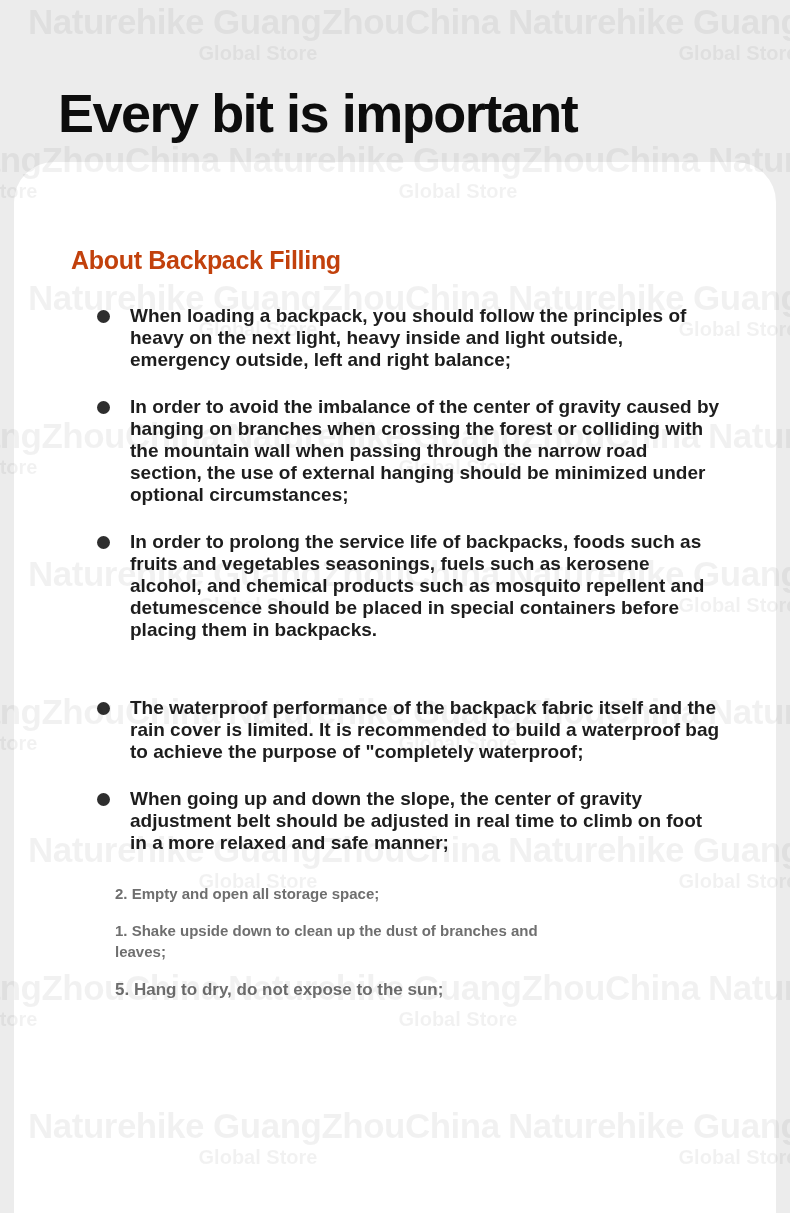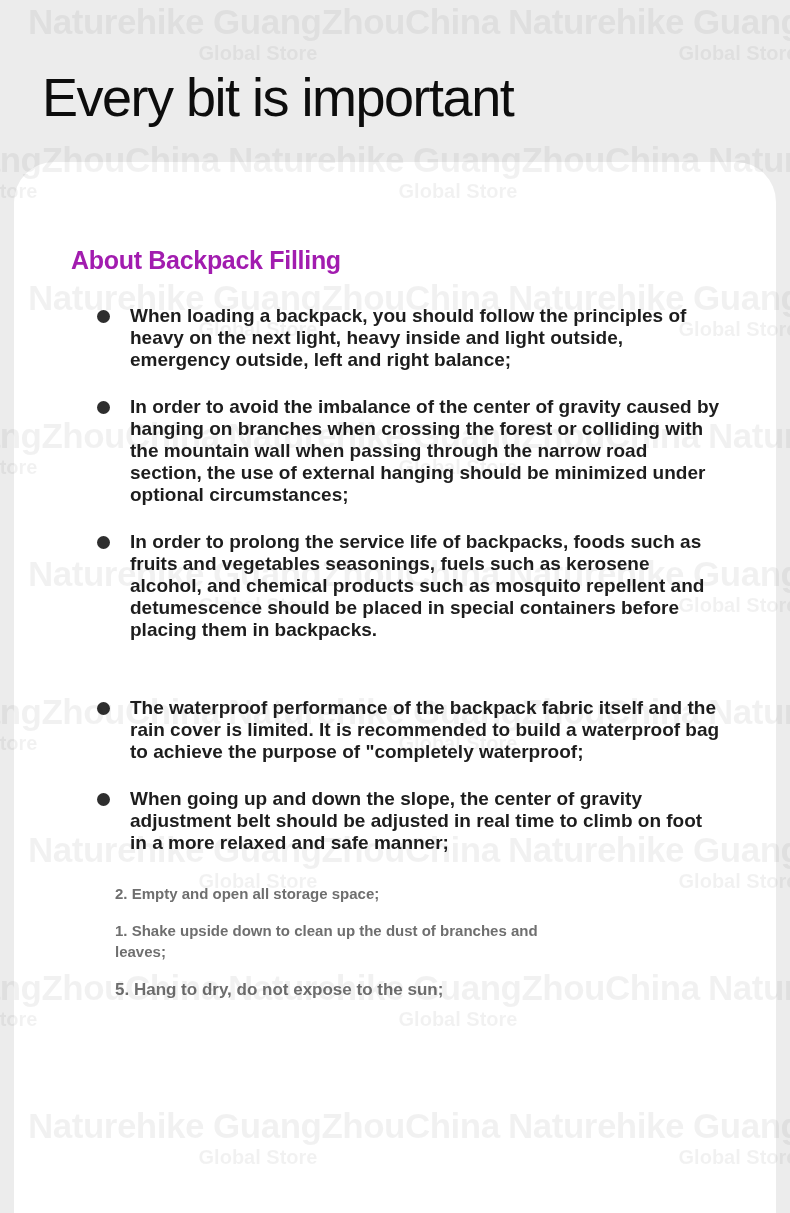--- a/index.html
+++ b/index.html
@@ -6,43 +6,43 @@
   body{
     width:790px;height:1213px;
     background:#ececec;
     font-family:"Liberation Sans", sans-serif;
     position:relative;
     overflow:hidden;
   }
   .page-title{
     position:absolute;
     left:42px;top:66px;
-    margin:0;
+    margin:16px;
     font-size:54px;
-    font-weight:normal;
+    font-weight:bold;
     letter-spacing:-1.5px;
     color:#0d0d0d;
     z-index:3;
     white-space:nowrap;
   }
   .card{
     position:absolute;
     left:14px;top:162px;
     width:762px;height:1051px;
     background:#ffffff;
     border-radius:40px 40px 0 0;
     z-index:1;
     box-sizing:border-box;
     padding:84px 48px 0 57px;
   }
   .section-heading{
     margin:0 0 30px 0;
     font-size:25px;
     font-weight:bold;
-    color:#a21caf;
+    color:#c2410c;
     letter-spacing:-0.3px;
   }
   .section-use{margin-top:56px;}
   ul.bullets{
     list-style:none;
     margin:8px;padding:0;
   }
   ul.bullets li{
     display:flex;
     align-items:flex-start;

